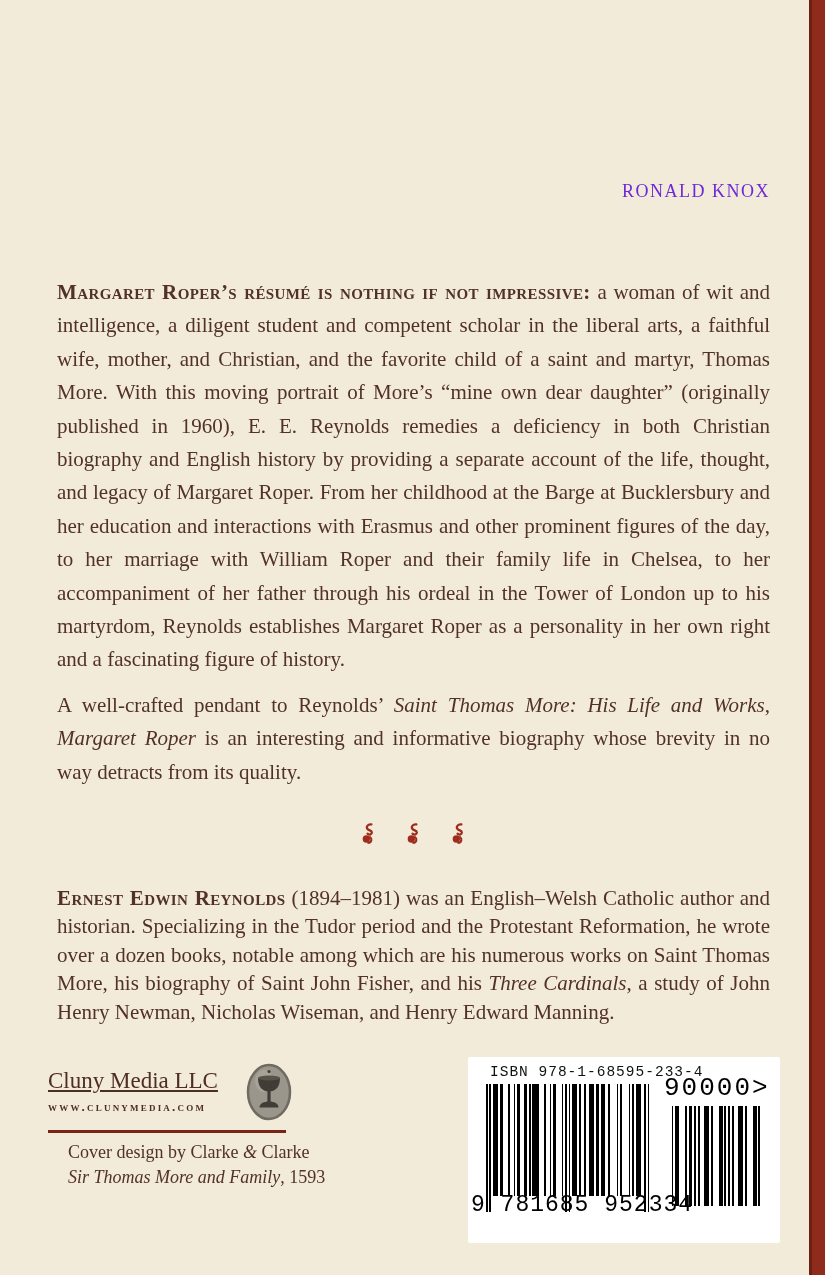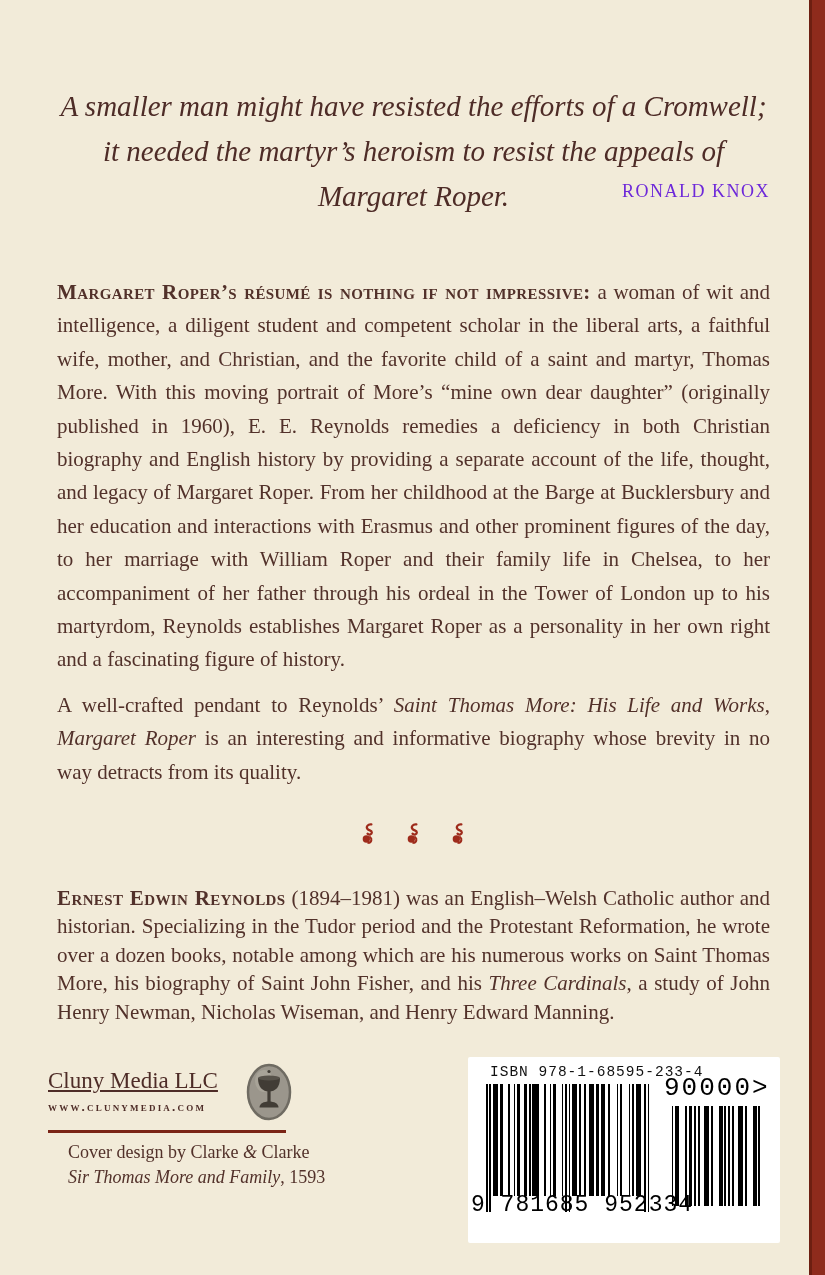--- a/index.html
+++ b/index.html
@@ -76,21 +76,20 @@
   .ean-supp .bars span { display:inline-block; width:1.9px; height:100px; vertical-align:top; }
   .ean-supp .bars span.on { background:#000; }
 </style>
 </head>
 <body>
 
 <div id="page">
 
   <div class="spine-stripe"></div>
 
-  <div class="quote">A smaller man might have resisted the efforts of a Cromwell; it needed the martyr’s heroism to resist the appeals of Margaret Roper.</div>
   <div class="attribution">RONALD KNOX</div>
 
   <p class="synopsis"><span class="smallcaps">Margaret Roper’s résumé is nothing if not impressive:</span><span> a woman of wit and intelligence, a diligent student and competent scholar in the liberal arts, a faithful wife, mother, and Christian, and the favorite child of a saint and martyr, Thomas More. With this moving portrait of More’s “mine own dear daughter” (originally published in 1960), E. E. Reynolds remedies a deficiency in both Christian biography and English history by providing a separate account of the life, thought, and legacy of Margaret Roper. From her childhood at the Barge at Bucklersbury and her education and interactions with Erasmus and other prominent figures of the day, to her marriage with William Roper and their family life in Chelsea, to her accompaniment of her father through his ordeal in the Tower of London up to his martyrdom, Reynolds establishes Margaret Roper as a personality in her own right and a fascinating figure of history.</span></p>
 
   <p class="blurb"><span>A well-crafted pendant to Reynolds’ </span><span class="it">Saint Thomas More: His Life and Works</span><span>, </span><span class="it">Margaret Roper</span><span> is an interesting and informative biography whose brevity in no way detracts from its quality.</span></p>
 
   <div class="ornaments">
     <span class="fleuron">
       <svg viewBox="0 0 18 26" width="15" height="24">
         <path d="M12.5 1.5 C8.5 .8 5.6 4.2 7.8 7 C9.6 9.2 13 8.4 13 11.2 C13 13.4 10 14.6 7.8 12.6" fill="none" stroke="#9e2b1b" stroke-width="2.7" stroke-linecap="round"></path>

